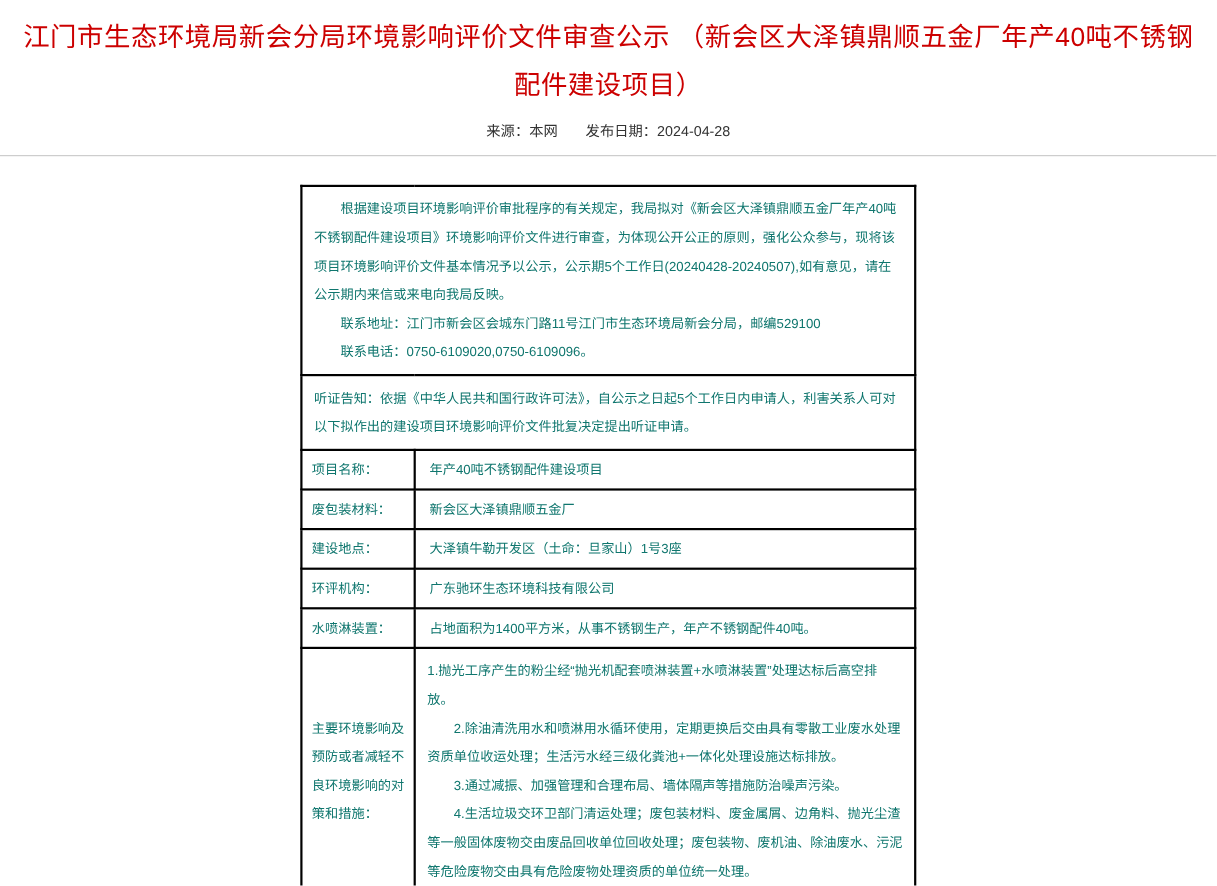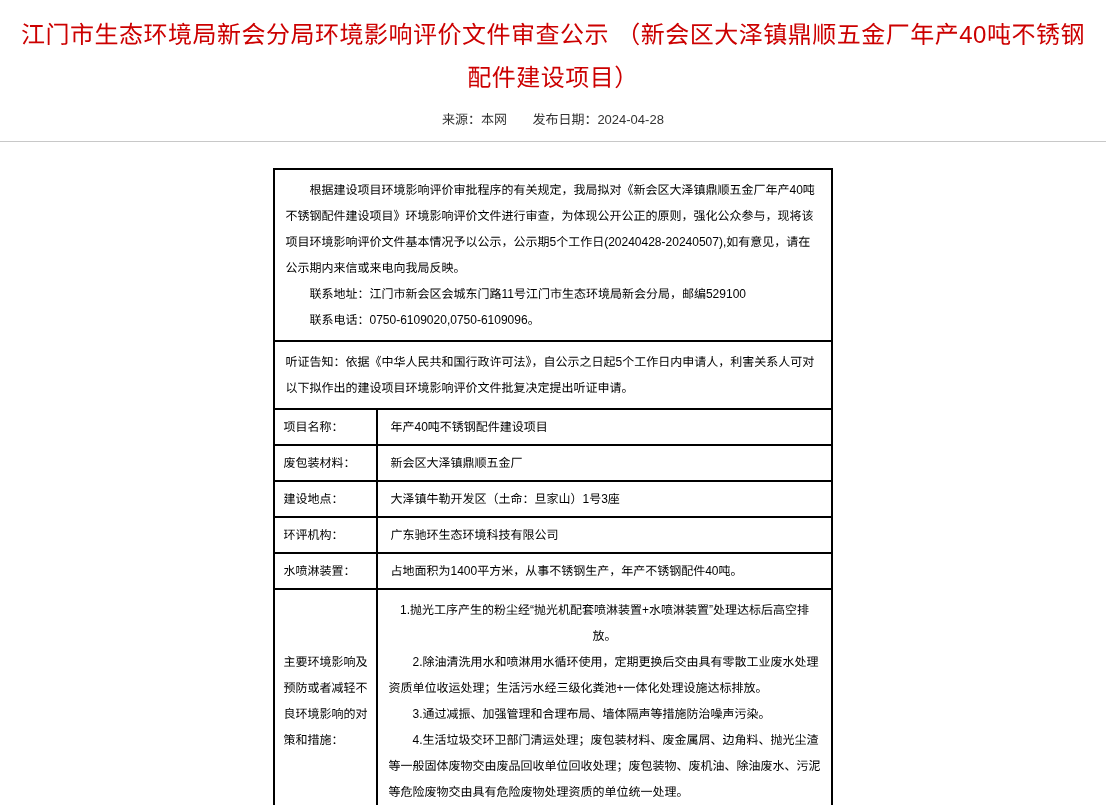--- a/index.html
+++ b/index.html
@@ -47,30 +47,30 @@
   table.notice {
     border-collapse: collapse;
     table-layout: fixed;
     width: 557px;
   }
   table.notice col.c1 { width: 103px; }
   table.notice col.c2 { width: 454px; }
   table.notice td {
     border: 2px solid #000000;
     font-size: 12px;
-    color: #000000;
+    color: #0f766e;
     vertical-align: middle;
   }
   td.para-cell {
     padding: 7px 10px;
     line-height: 26px;
   }
   td.para-cell p { line-height: 26px; }
   p.indent { text-indent: 2em; }
-  p.indent0 { text-indent: 0; text-align: center; }
+  p.indent0 { text-indent: 0; }
 
   td.label-cell {
     padding: 4px 8px;
     line-height: 26px;
   }
   td.value-cell {
     padding: 4px 8px 4px 12px;
     line-height: 26px;
   }
   tr.row-s td { height: 32px; }

